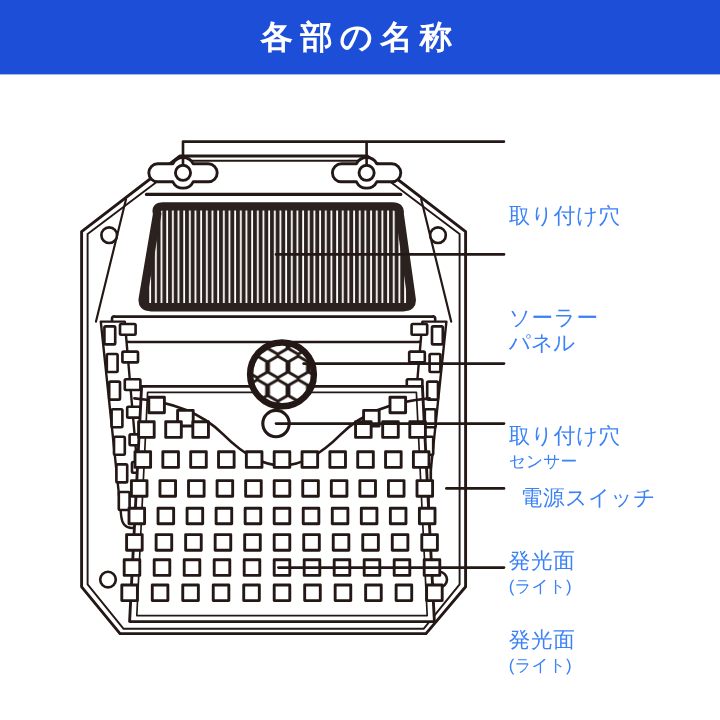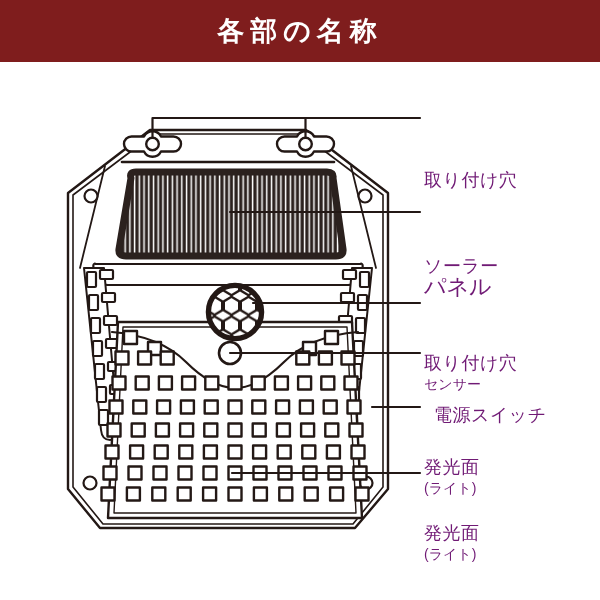--- a/index.html
+++ b/index.html
@@ -7,37 +7,37 @@
     width:600px;height:600px;
     background:#ffffff;
     font-family:"Liberation Sans","DejaVu Sans",sans-serif;
     overflow:hidden;
   }
   #page{position:relative;width:600px;height:600px;background:#fff;}
 
   
   #header{
     position:absolute;left:0;top:0;width:600px;height:62px;
-    background:#7f1d1d;
+    background:#1d4ed8;
   }
   #header-title{
     position:absolute;left:0;top:0;width:600px;height:62px;
     display:flex;align-items:center;justify-content:center;
     color:#ffffff;font-size:27px;font-weight:bold;letter-spacing:6px;
     line-height:1;
   }
 
   
   #stage{position:absolute;left:0;top:62px;width:600px;height:538px;}
   #stage svg{display:block;}
 
   
   .label{
     position:absolute;
-    color:#701a75;
+    color:#3b82f6;
     font-size:18px;
     line-height:21px;
     white-space:nowrap;
     letter-spacing:0.5px;
   }
   .label .sub{font-size:14px;display:block;letter-spacing:0px;}
 </style>
 </head>
 <body>
 
@@ -252,21 +252,21 @@
       </g>
     </svg>
   </div>
 
   <div class="label" style="left:424px;top:170px;">
     <span>取り付け穴</span>
   </div>
 
   <div class="label" style="left:424px;top:257px;font-family:Liberation Mono, monospace;">
     <span>ソーラー</span>
-    <span class="sub" style="font-size:22px;">パネル</span>
+    <span class="sub" style="font-size:18px;">パネル</span>
   </div>
 
   <div class="label" style="left:424px;top:353px;">
     <span>取り付け穴</span>
     <span class="sub" style="font-size:14px;">センサー</span>
   </div>
 
   <div class="label" style="left:424px;top:405px;margin-left:10px;">
     <span>電源スイッチ</span>
   </div>

